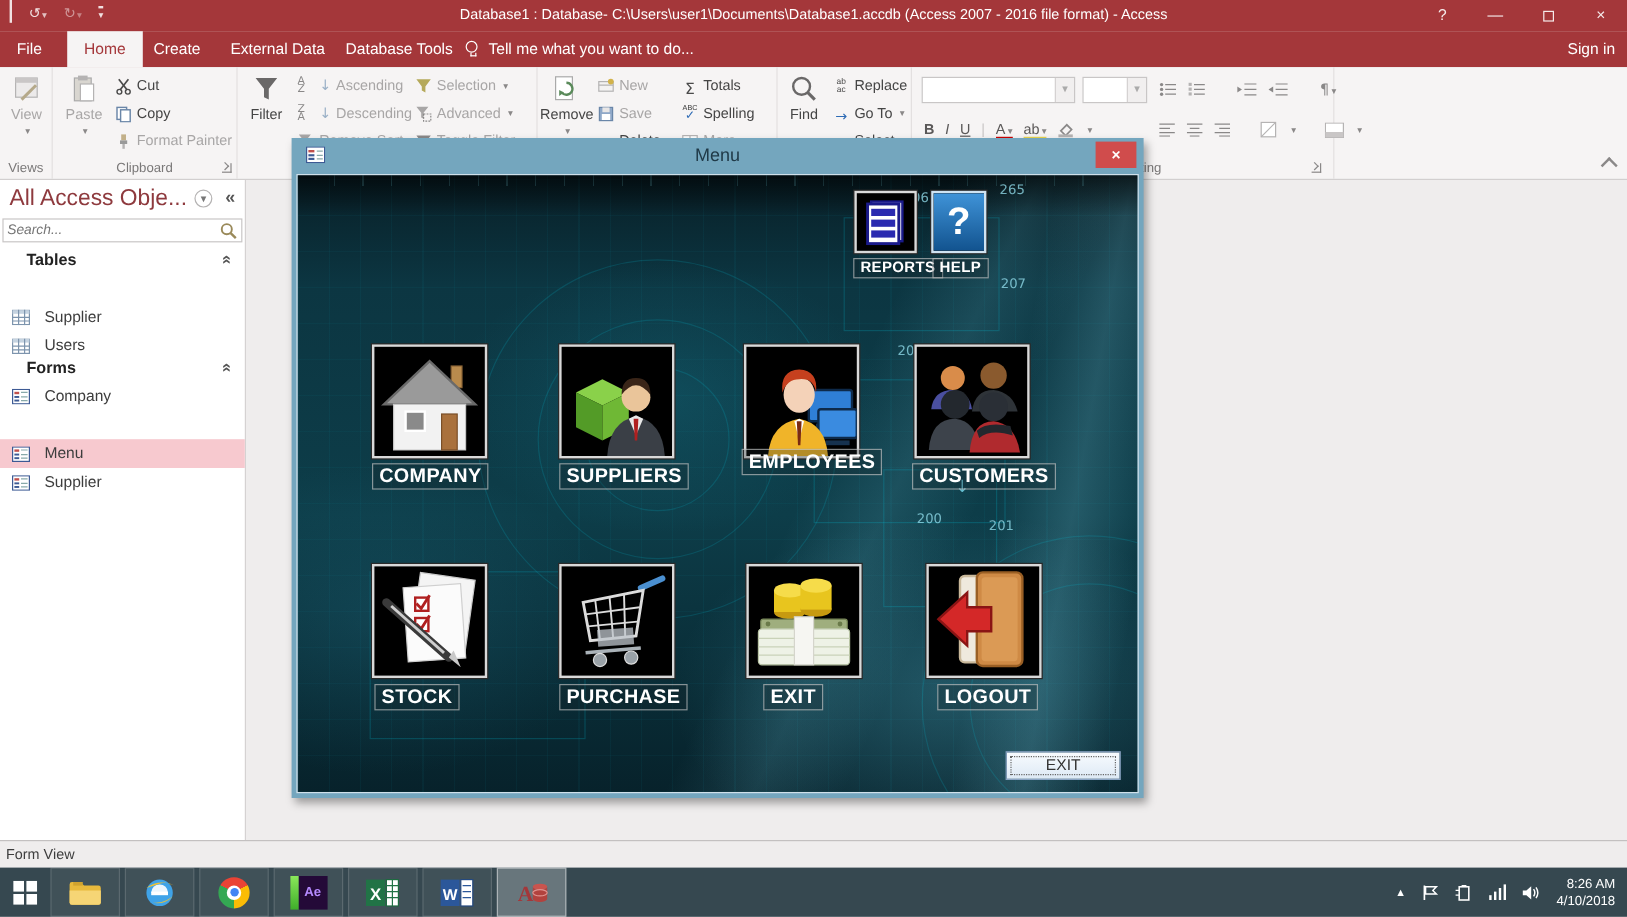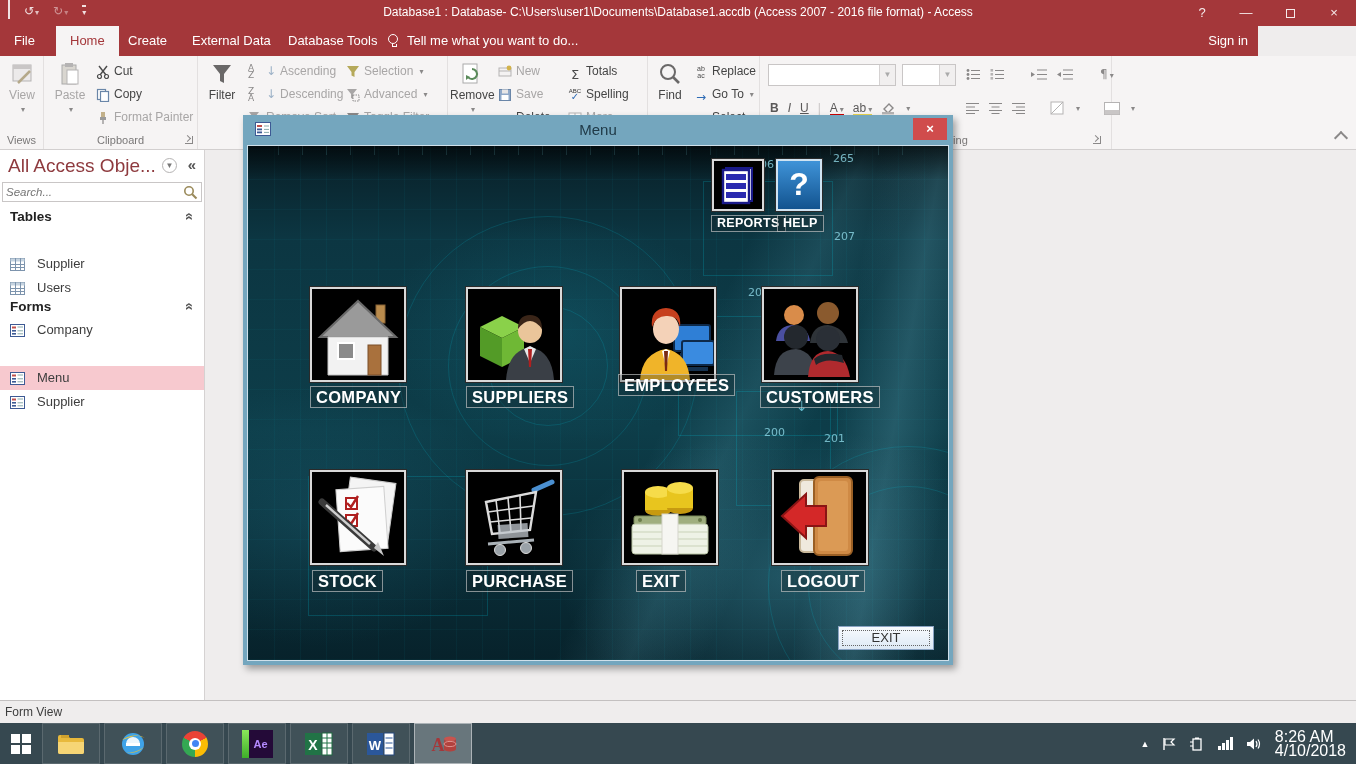--- a/index.html
+++ b/index.html
@@ -9,21 +9,21 @@
 #titlebar{position:absolute;left:0;top:0;width:1356px;height:26px;background:#a4373a;color:#fff;font-size:12px}
 #qat{position:absolute;left:8px;top:4px;display:flex;gap:14px;align-items:center;color:rgba(255,255,255,.85)}
 #qat .savebx{width:11px;height:11px;border:1.5px solid rgba(255,255,255,.85);border-top-width:4px}
 #qat .dd{font-size:8px;margin-left:1px;opacity:.8}
 #wtitle{position:absolute;left:0;right:0;top:5px;text-align:center;color:#fff;font-size:12px;white-space:nowrap}
 #wctrl{position:absolute;right:0;top:0;display:flex;height:26px}
 #wctrl>div{width:44px;text-align:center;line-height:26px;color:rgba(255,255,255,.9);font-size:13px}
 #wctrl .rest{position:relative}
 #wctrl .rest span{display:inline-block;width:9px;height:9px;border:1px solid rgba(255,255,255,.9);vertical-align:middle}
 
-#tabrow{position:absolute;left:0;top:26px;width:1258px;height:30px;background:#a4373a;color:#fff;font-size:13px}
+#tabrow{position:absolute;left:0;top:26px;width:1356px;height:30px;background:#a4373a;color:#fff;font-size:13px}
 #tabrow .tab{position:absolute;top:0;height:30px;line-height:30px;padding:0 14px;cursor:default}
 #tabrow .tab.active{background:#f6f4f4;color:#a4373a}
 #tellme{position:absolute;left:388px;top:0;height:30px;line-height:30px;color:#fff;display:flex;align-items:center;gap:7px}
 #signin{position:absolute;right:10px;top:0;height:30px;line-height:30px;color:#fff}
 .bulb{width:12px;height:15px;position:relative}
 .bulb i{display:block;width:10px;height:10px;border:1.3px solid #fff;border-radius:50%}
 .bulb b{display:block;width:5px;height:3px;border-left:1.3px solid #fff;border-right:1.3px solid #fff;border-bottom:1.3px solid #fff;margin:0 auto}
 
 #ribbon{position:absolute;left:0;top:56px;width:1356px;height:94px;background:#f6f4f4;border-bottom:1px solid #d2cfcf;font-size:12px;color:#454545}
 .rgroup{position:absolute;top:0;height:93px;border-right:1px solid #e3e0e0}
@@ -45,33 +45,33 @@
 #collapse{position:absolute;right:10px;bottom:6px;width:10px;height:10px;border-top:2px solid #8a8888;border-left:2px solid #8a8888;transform:rotate(45deg)}
 
 #sidebar{position:absolute;left:0;top:150px;width:205px;height:550px;background:#fff;border-right:1px solid #d5d2d2}
 #sbtitle{position:absolute;left:8px;top:5px;font-size:19px;color:#8e3a3e;white-space:nowrap}
 #sbdrop{position:absolute;left:162px;top:8px;width:15px;height:15px;border:1px solid #b5b3b3;border-radius:50%;color:#777;font-size:8px;text-align:center;line-height:14px}
 #sbcoll{position:absolute;right:8px;top:6px;color:#555;font-size:15px;font-weight:bold}
 #sbsearch{position:absolute;left:2px;top:32px;width:200px;height:20px;border:1px solid #c9c6c6;background:#fff}
 #sbsearch input{position:absolute;left:3px;top:1px;width:170px;height:16px;border:0;outline:0;font-style:italic;font-size:11.5px;color:#555;font-family:"Liberation Sans",sans-serif}
 #sbsearch svg{position:absolute;right:3px;top:2px}
 .sgroup{position:absolute;left:0;width:204px;height:23px;font-weight:bold;font-size:13.5px;color:#222;line-height:23px}
-.sgroup span.nm{margin-left:10px}
+.sgroup span.nm{margin-left:22px}
 .sgroup .pin{position:absolute;right:10px;top:0;font-weight:bold;color:#555;transform:rotate(90deg);font-size:14px}
 .sitem{position:absolute;left:0;width:204px;height:24px;line-height:24px;font-size:13px;color:#3d3d3d;display:flex;align-items:center}
 .sitem svg{margin-left:10px;margin-right:12px;flex:none}
 .sitem.sel{background:#f7c9cf}
 
 #statusbar{position:absolute;left:0;top:700px;width:1356px;height:23px;background:#efeded;border-top:1px solid #c3c0c0;font-size:12px;color:#3d3d3d;line-height:22px;padding-left:5px}
 #taskbar{position:absolute;left:0;top:723px;width:1356px;height:41px;background:#364850}
 #taskbar .tbtn{position:absolute;top:0;height:41px;display:flex;align-items:center;justify-content:center}
 .appb{width:58px;background:rgba(255,255,255,.05);border:1px solid rgba(255,255,255,.14)}
 .appb.active{background:rgba(255,255,255,.25);border-color:rgba(255,255,255,.45)}
 #tray{position:absolute;right:0;top:0;height:41px;display:flex;align-items:center;gap:13px;color:#fff;padding-right:10px}
-#clock{text-align:left;font-size:16px;line-height:14px;color:#fff}
+#clock{text-align:right;font-size:11px;line-height:14px;color:#fff}
 .bars{display:flex;align-items:flex-end;gap:1.5px}
 .bars i{width:2.5px;background:#fff;display:block}
 
 #dlg{position:absolute;left:243px;top:115px;width:710px;height:550px;background:#74a6be;box-shadow:3px 4px 7px rgba(0,0,0,.35);z-index:10}
 #dlgtitle{position:absolute;left:0;top:0;right:0;height:30px}
 #dlgtitle .txt{position:absolute;left:0;right:0;top:6px;text-align:center;font-size:15px;color:#203a48}
 #dlgicon{position:absolute;left:12px;top:7px}
 #dlgclose{position:absolute;right:6px;top:3px;width:34px;height:22px;background:#d04c4c;color:#fff;text-align:center;line-height:22px;font-weight:bold;font-size:13px}
 #bp{position:absolute;left:4px;top:30px;right:4px;bottom:4px;border:1px solid #cfe0ea;overflow:hidden;background:
  radial-gradient(ellipse 360px 230px at 78% 84%, rgba(90,185,210,.30), transparent 65%),

